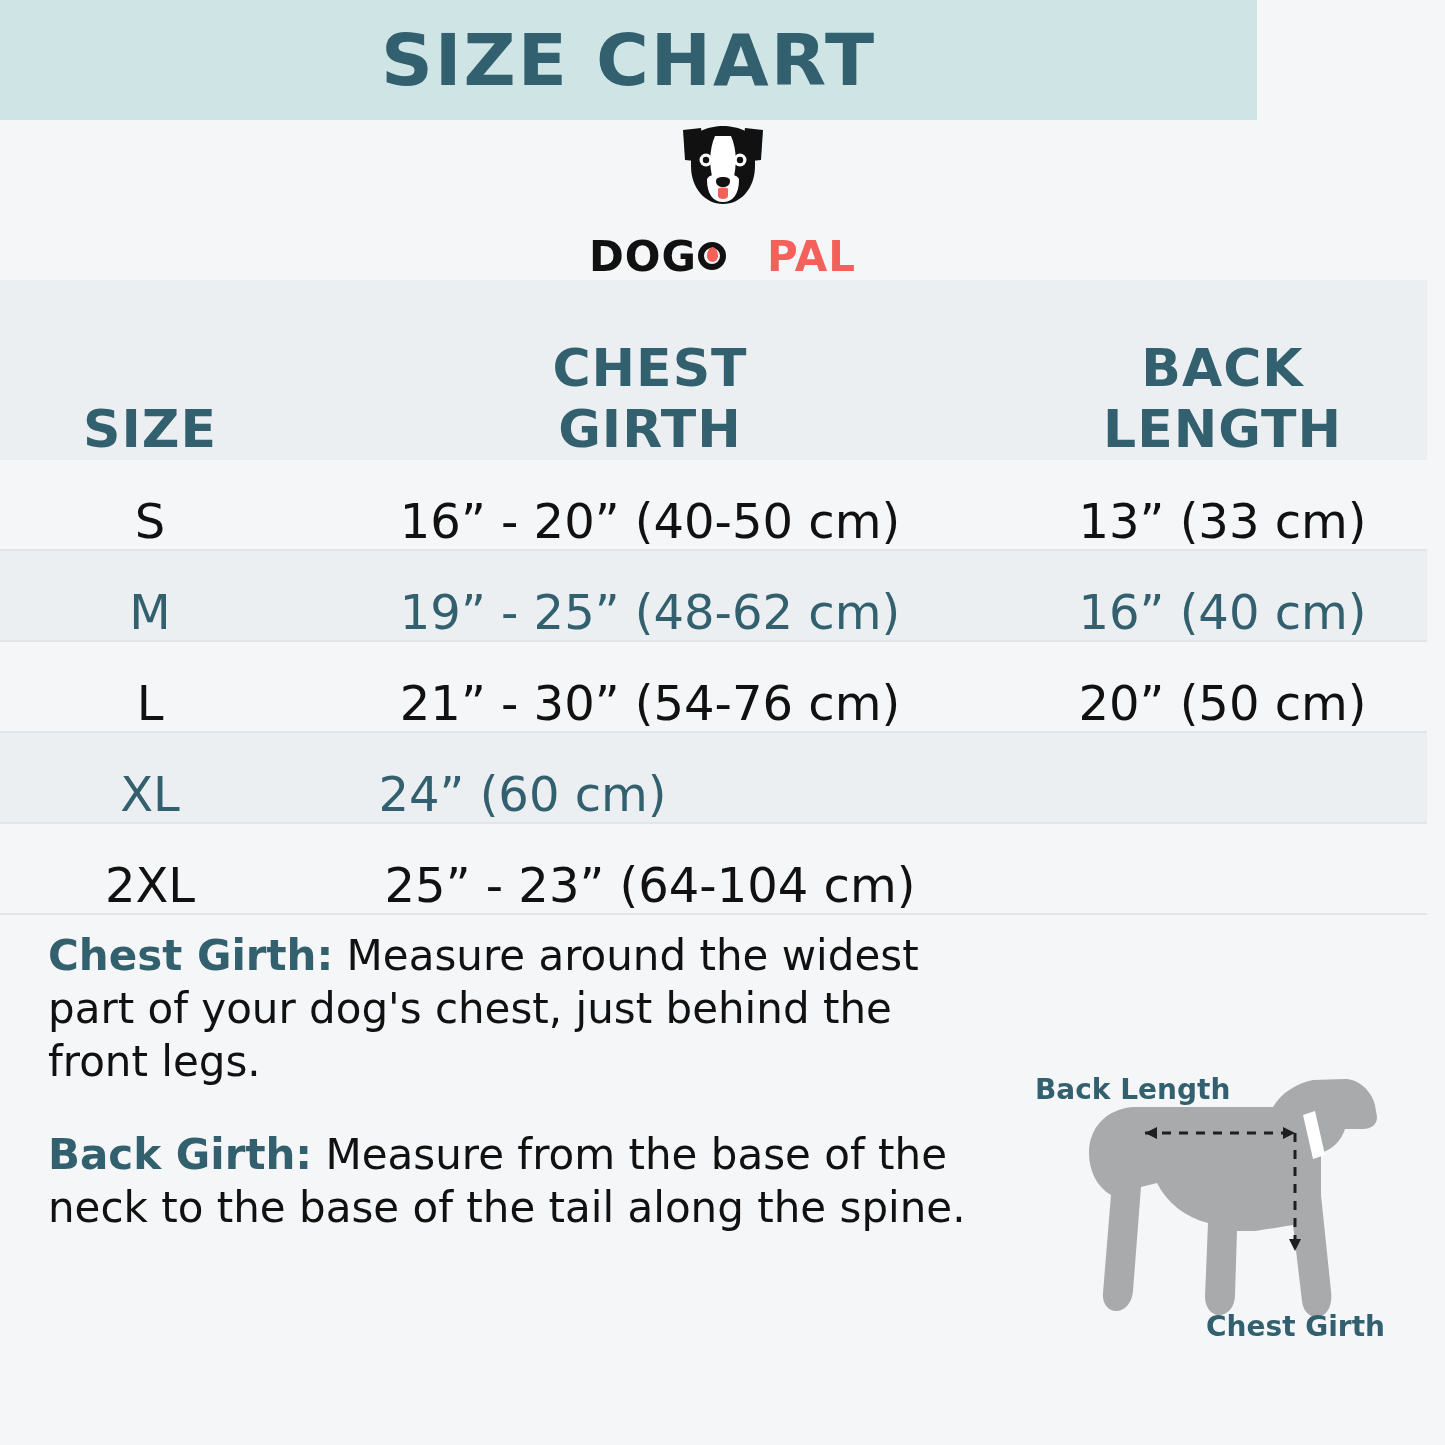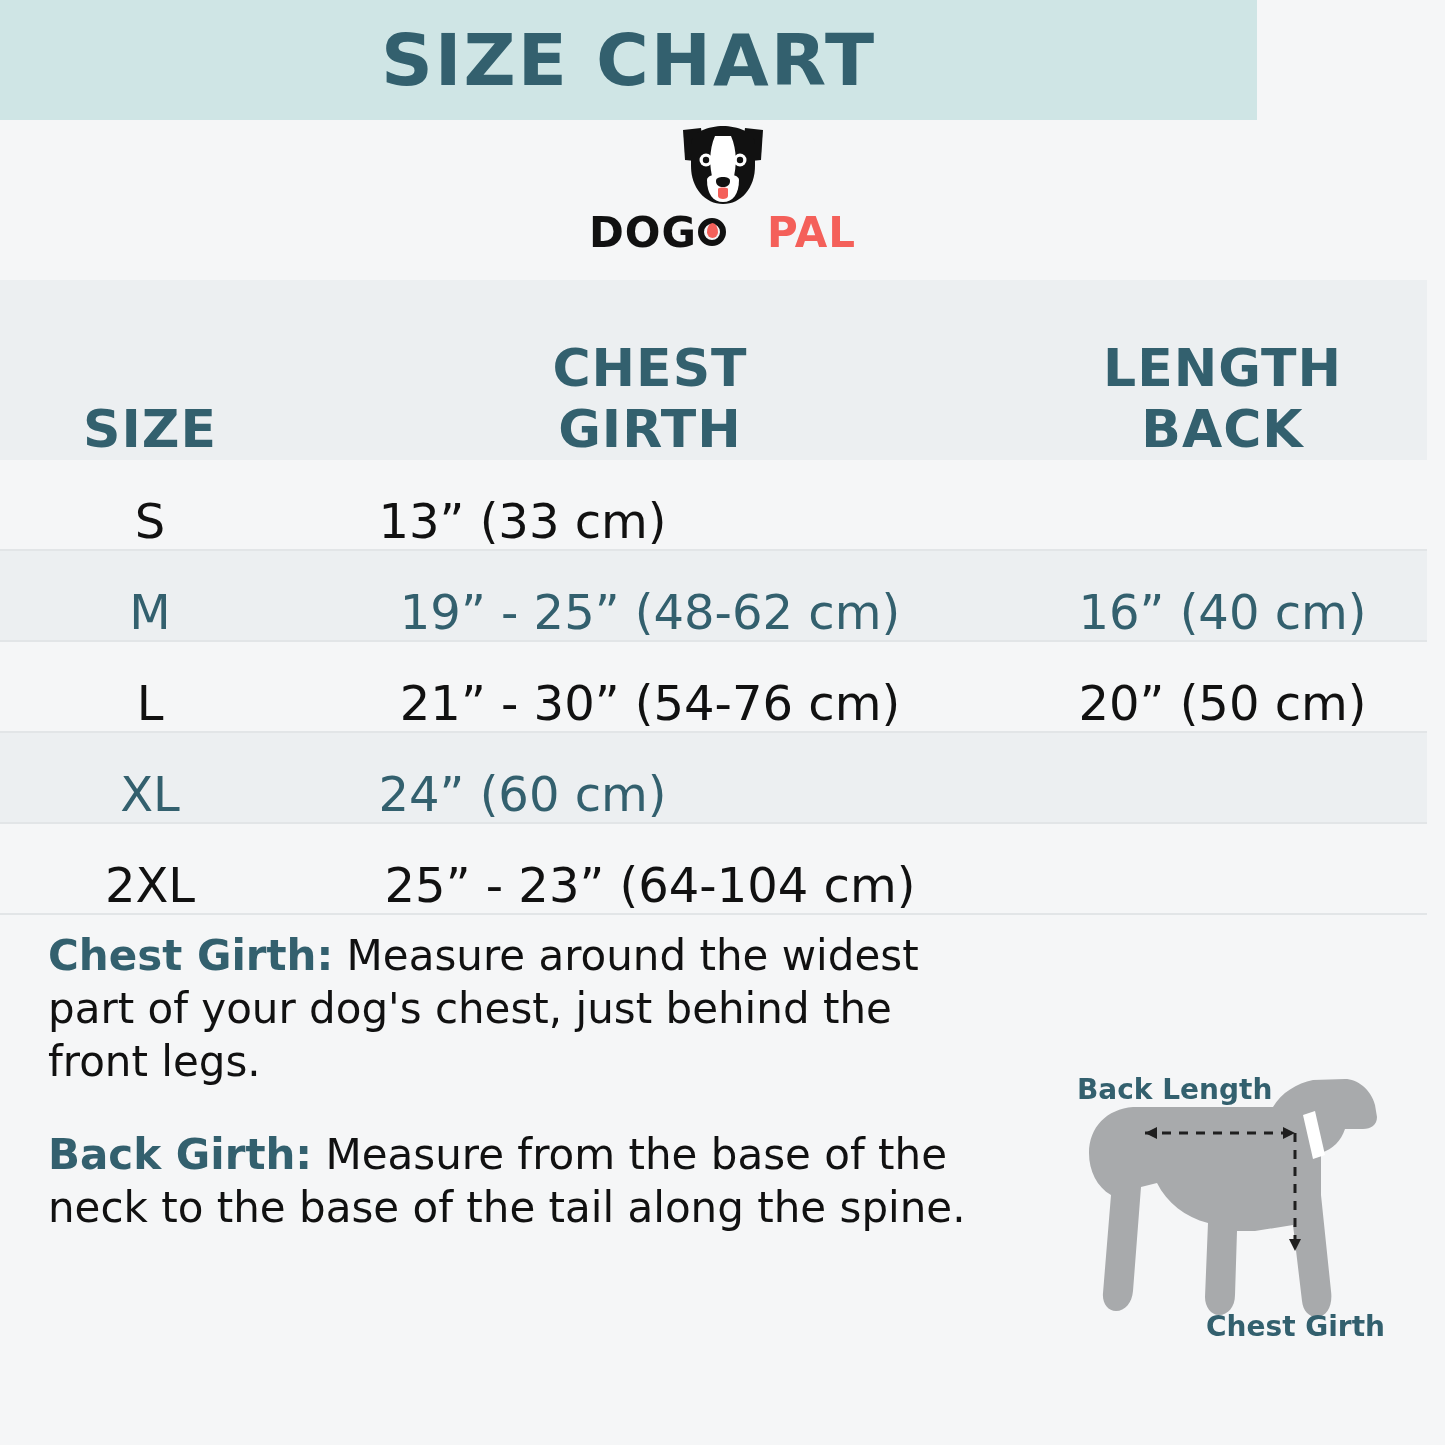--- a/index.html
+++ b/index.html
@@ -44,20 +44,21 @@
   .logo-wrap {
     position: absolute;
     top: 126px;
     left: 0;
     width: 1445px;
     height: 150px;
     display: flex;
     flex-direction: column;
     align-items: center;
     justify-content: flex-start;
+    gap: 24px;
   }
   .logo-mark {
     width: 104px;
     height: 84px;
     position: relative;
   }
   .logo-word {
     margin-top: 2px;
     font-family: "DejaVu Sans", sans-serif;
     font-weight: bold;
@@ -180,21 +181,20 @@
     width: 340px;
     height: 320px;
   }
   .diagram svg { display: block; }
   .diagram-label {
     position: absolute;
     font-weight: bold;
     font-size: 28px;
     color: #33606e;
     white-space: nowrap;
-    margin-left: 42px;
   }
   .label-back {
     left: -10px;
     top: 18px;
   }
   .label-chest {
     right: 0px;
     bottom: 32px;
   }
 </style>
@@ -242,27 +242,28 @@
 
   <div class="table">
 
     <div class="row head">
       <div class="c-size">SIZE</div>
       <div class="c-chest">
         <div>CHEST</div>
         <div>GIRTH</div>
       </div>
       <div class="c-back">
+        <div>BACK</div>
         <div>LENGTH</div>
-        <div>BACK</div>
       </div>
     </div>
 
     <div class="row body">
       <div class="c-size">S</div>
+      <div class="c-chest">16” - 20” (40-50 cm)</div>
       <div class="c-back">13” (33 cm)</div>
     </div>
 
     <div class="row body alt">
       <div class="c-size">M</div>
       <div class="c-chest">19” - 25” (48-62 cm)</div>
       <div class="c-back">16” (40 cm)</div>
     </div>
 
     <div class="row body">

